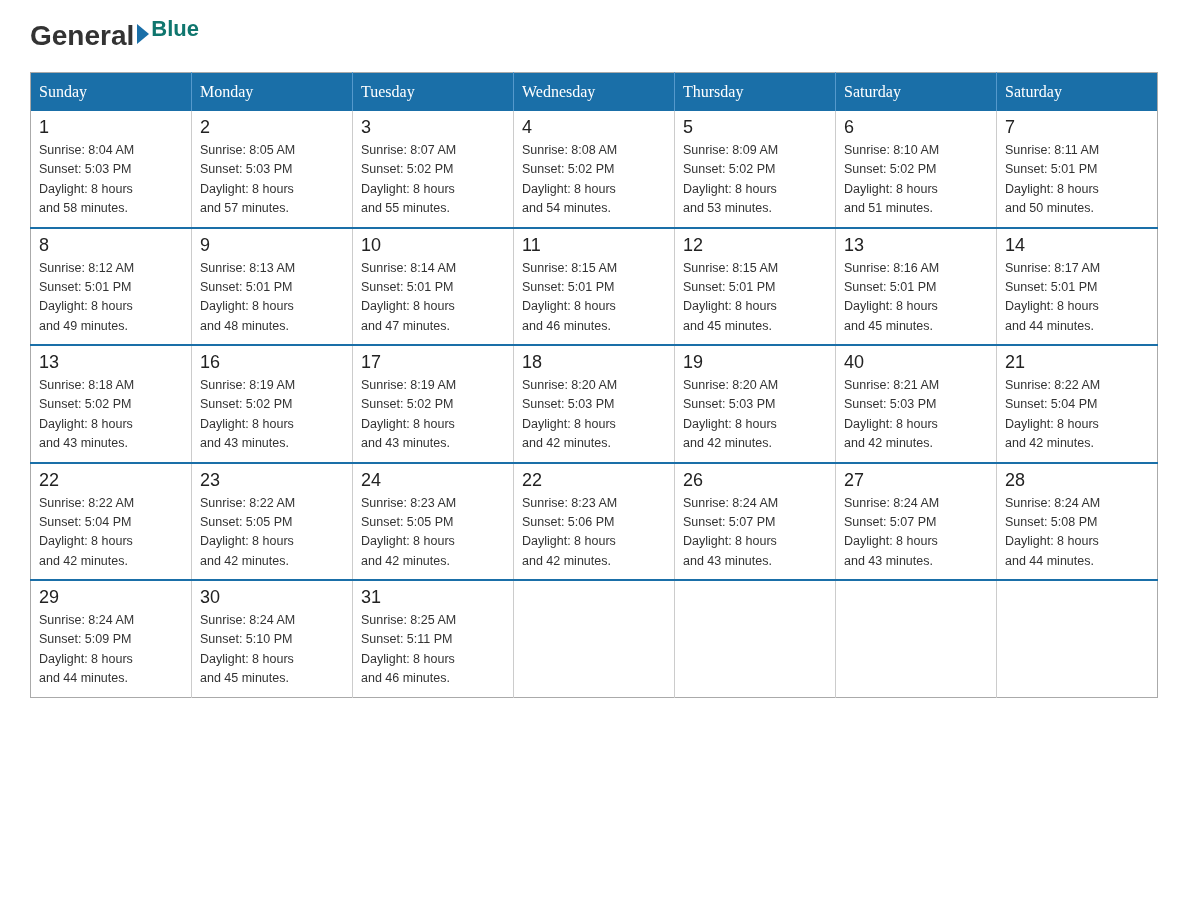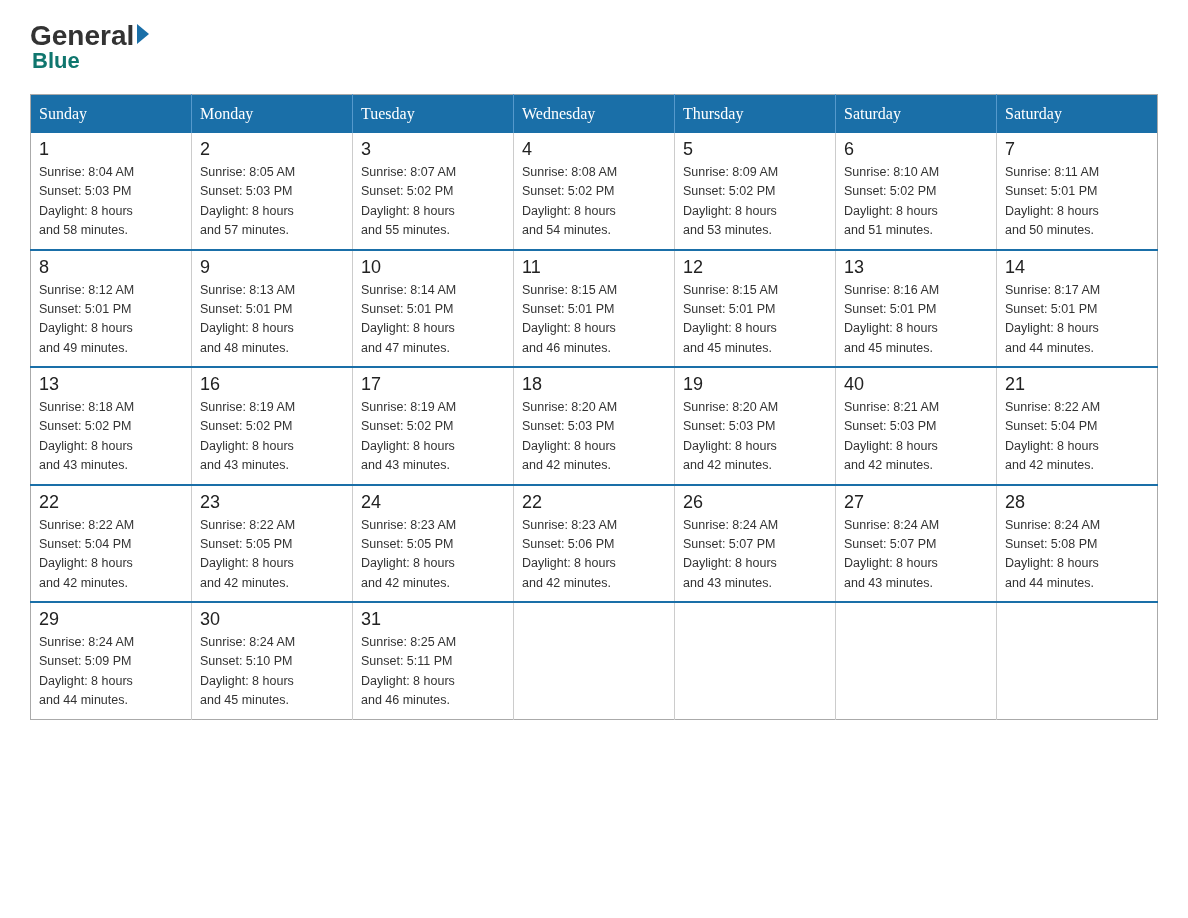--- a/index.html
+++ b/index.html
@@ -11,21 +11,21 @@
       padding: 20px 30px;
     }
     .header {
       display: flex;
       justify-content: space-between;
       align-items: flex-start;
       margin-bottom: 20px;
     }
     .logo {
       display: flex;
-      flex-direction: column;
+      flex-direction: row;
       align-items: flex-start;
     }
     .logo-general {
       font-size: 28px;
       font-weight: bold;
       color: #333;
       display: flex;
       align-items: center;
     }
     .logo-general .arrow {

